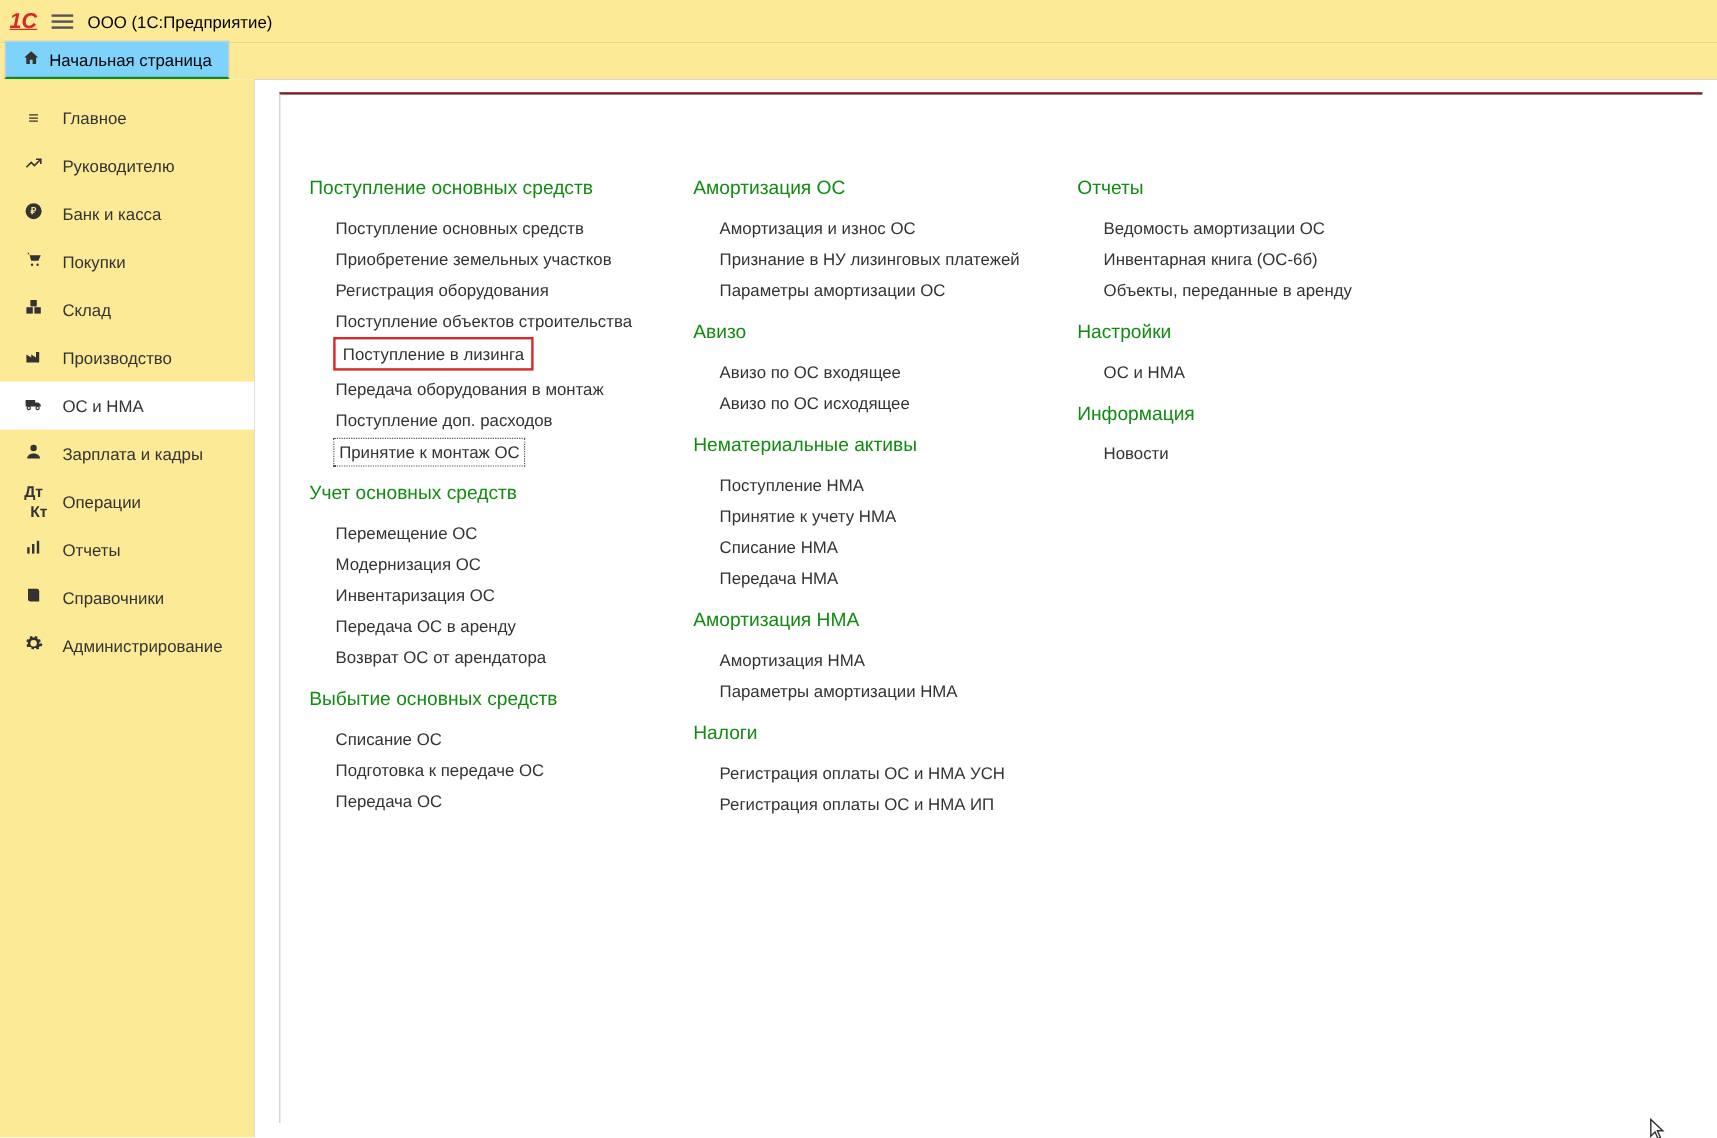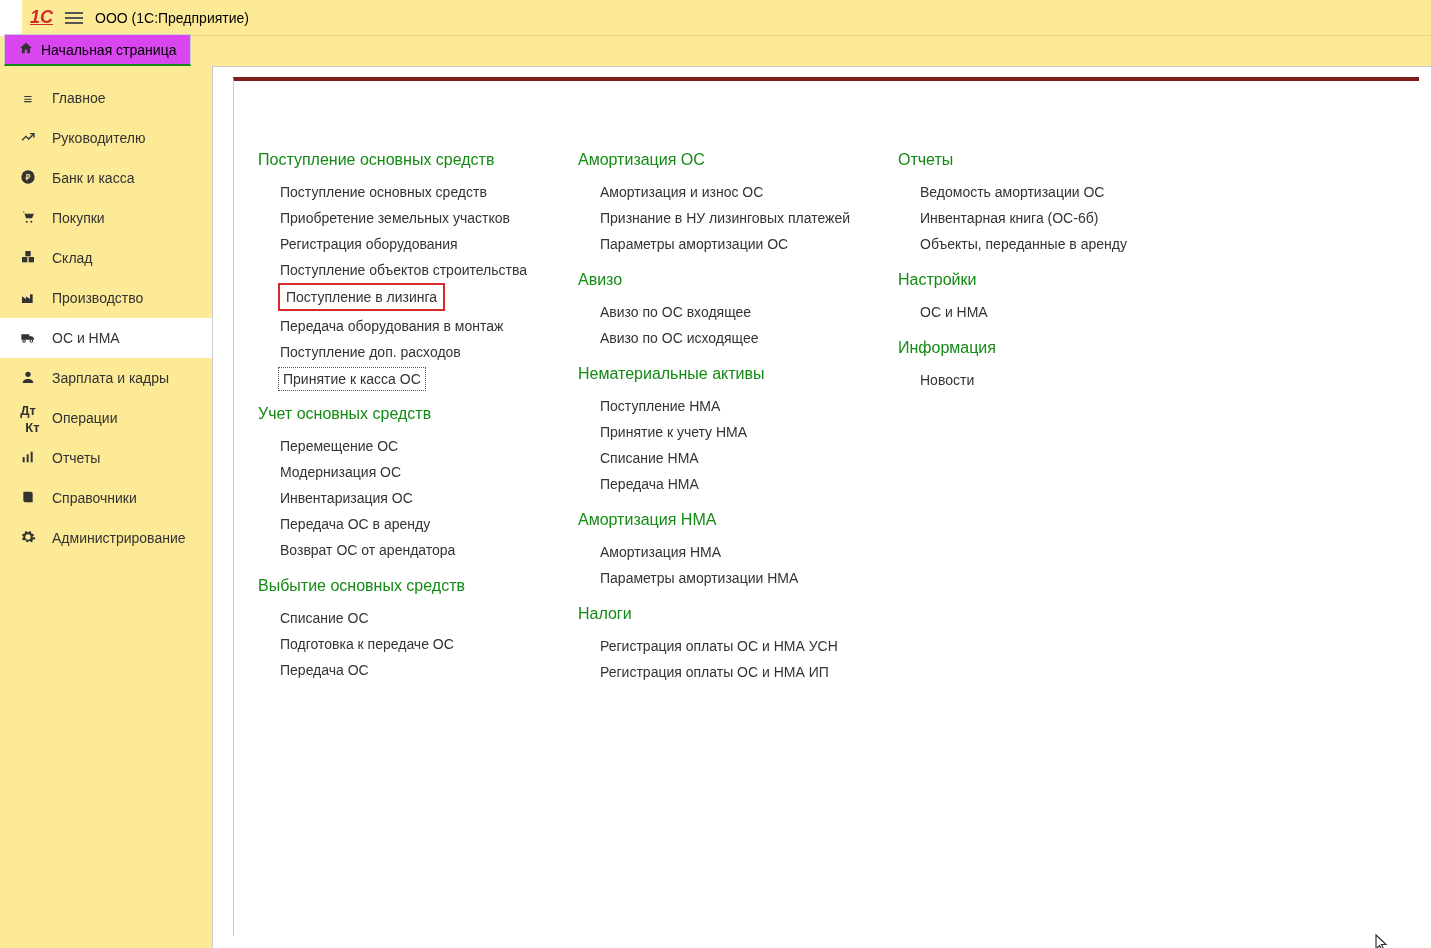--- a/index.html
+++ b/index.html
@@ -1,36 +1,36 @@
 <!DOCTYPE html>
 <html><head>
 <meta charset="utf-8">
 <style>
   * { box-sizing: border-box; margin: 0; padding: 0; }
   html, body { width: 1431px; height: 948px; font-family: Arial, sans-serif; font-size: 14px; background: #fff; overflow: hidden; }
   
-  .topbar { height: 36px; background: #fcea97; display: flex; align-items: center; padding: 0 8px; gap: 12px; border-bottom: 1px solid #e8d876; margin-left: 22px; }
+  .topbar { height: 36px; background: #fcea97; display: flex; align-items: center; padding: 0 8px; gap: 12px; border-bottom: 1px solid #e8d876; }
   .logo-1c { color: #d62929; font-weight: bold; font-size: 18px; font-style: italic; text-decoration: underline; }
   .hamburger-icon { display: inline-block; cursor: pointer; }
   .hamburger-icon span { display: block; width: 18px; height: 2px; background: #555; margin: 3px 0; }
   .window-title { color: #000000; }
 
   .tabbar { height: 30px; background: #fcea97; display: flex; align-items: flex-end; padding: 0 4px; }
-  .tab { display: flex; align-items: center; gap: 8px; padding: 6px 14px; background: #d946ef; border: 1px solid #ccc; border-bottom: 2px solid #138a13; cursor: pointer; }
+  .tab { display: flex; align-items: center; gap: 8px; padding: 6px 14px; background: #7dd3fc; border: 1px solid #ccc; border-bottom: 2px solid #138a13; cursor: pointer; }
   .tab .nav-icon { font-size: 14px; color: #333; }
 
   .body-row { display: flex; height: calc(948px - 36px - 30px); }
   .sidebar { width: 212px; background: #fcea97; padding-top: 12px; }
   .sidebar-item { display: flex; align-items: center; gap: 14px; height: 40px; padding: 0 18px; cursor: pointer; color: #333; }
   .sidebar-item.active { background: #fff; }
   .sidebar-item .nav-icon { width: 20px; text-align: center; font-size: 15px; color: #333; }
   .side-dtkt { font-size: 13px; line-height: 7px; font-weight: bold; }
 
   .content { flex: 1; position: relative; background: #fff; border-top: 1px solid #ccc; border-left: 1px solid #ccc; overflow: auto; }
-  .inner-panel { position: absolute; left: 20px; top: 10px; right: 12px; bottom: 12px; border-top: 4px solid #7f1d1d; border-left: 1px solid #ccc; padding: 70px 24px 24px 24px; }
+  .inner-panel { position: absolute; left: 20px; top: 10px; right: 12px; bottom: 12px; border-top: 2px solid #7f1d1d; border-left: 1px solid #ccc; padding: 70px 24px 24px 24px; }
 
   .columns { display: flex; gap: 40px; }
   .col { min-width: 280px; }
   .group-head { color: #138a13; font-size: 16px; margin: 14px 0 10px 0; display: block; cursor: pointer; }
   .group-head.first { margin-top: 0; }
   .link-item { display: block; color: #333; padding: 5px 0 5px 22px; cursor: pointer; font-size: 14px; text-decoration: none; }
   .link-item.highlight-red { display: inline-block; border: 2px solid #d62929; padding: 4px 6px; margin-left: 20px; margin-bottom: 2px; }
   .link-item.dotted-box { display: inline-block; border: 1px dotted #555; padding: 3px 4px; margin-left: 20px; margin-top: 2px; }
 
   .cursor-pointer { position: absolute; left: 1140px; top: 852px; font-size: 18px; color: #222; pointer-events: none; }
@@ -169,21 +169,21 @@
 
         <div class="col">
           <span class="group-head first">Поступление основных средств</span>
           <a class="link-item">Поступление основных средств</a>
           <a class="link-item">Приобретение земельных участков</a>
           <a class="link-item">Регистрация оборудования</a>
           <a class="link-item">Поступление объектов строительства</a>
           <div><a class="link-item highlight-red">Поступление в лизинга</a></div>
           <a class="link-item">Передача оборудования в монтаж</a>
           <a class="link-item">Поступление доп. расходов</a>
-          <div><a class="link-item dotted-box">Принятие к касса ОС</a></div>
+          <div><a class="link-item dotted-box">Принятие к монтаж ОС</a></div>
 
           <span class="group-head">Учет основных средств</span>
           <a class="link-item">Перемещение ОС</a>
           <a class="link-item">Модернизация ОС</a>
           <a class="link-item">Инвентаризация ОС</a>
           <a class="link-item">Передача ОС в аренду</a>
           <a class="link-item">Возврат ОС от арендатора</a>
 
           <span class="group-head">Выбытие основных средств</span>
           <a class="link-item">Списание ОС</a>

